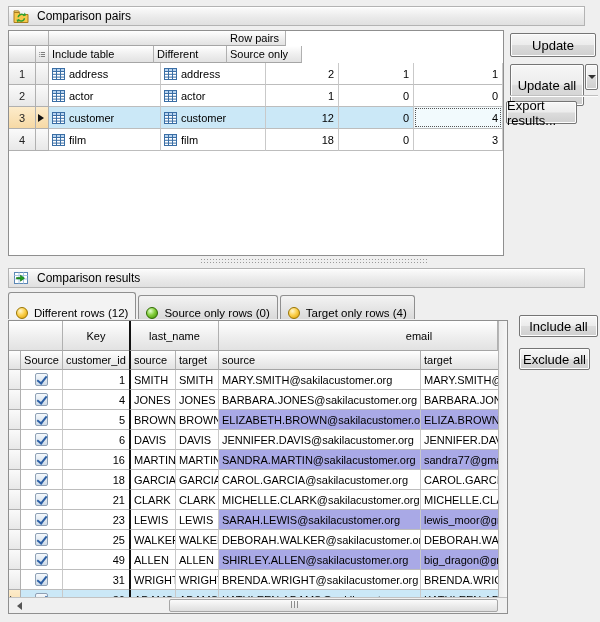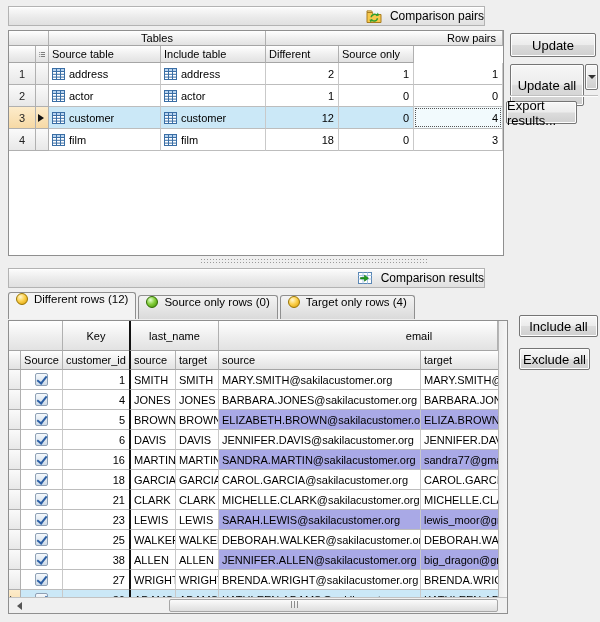--- a/index.html
+++ b/index.html
@@ -3,24 +3,24 @@
 <meta charset="utf-8">
 <style>
   html,body{margin:0;padding:0}
   body{
     width:600px;height:622px;position:relative;overflow:hidden;
     background:#efefef;
     font-family:"Liberation Sans",sans-serif;font-size:11px;color:#000;
   }
   
   .panel-hdr{
-    position:absolute;left:8px;width:477px;height:20px;box-sizing:border-box;
+    position:absolute;left:8px;width:577px;height:20px;box-sizing:border-box;
     background:linear-gradient(#fcfcfc,#e9e9e9 60%,#e0e0e0);
     border:1px solid #b3b3b3;box-shadow:inset 0 1px 0 #fff;
-    display:flex;align-items:center;gap:8px;padding-left:4px;font-size:12px;justify-content:flex-end;
+    display:flex;align-items:center;gap:8px;padding-left:4px;font-size:12px;
   }
   #hdr-pairs{top:6px}
   #hdr-results{top:268px}
 
   
   .grid{position:absolute;background:#fff;border:1px solid #8f8f8f;overflow:hidden}
   #grid-pairs{left:8px;top:30px;width:494px;height:224px}
   #grid-results{left:8px;top:320px;width:498px;height:292px}
 
   .grow,.brow,.hrow{display:flex}
@@ -100,21 +100,21 @@
   #btn-exclude-all{left:519px;top:348px;width:71px;height:22px}
 
   
   #splitter{position:absolute;left:200px;top:258px;width:228px;height:7px;
     background:radial-gradient(circle,#9a9a9a 26%,transparent 30%) 0 0/3px 3px repeat}
 
   
   #tabs{position:absolute;left:8px;top:292px;height:27px;display:flex;align-items:flex-end}
   .tab{
     box-sizing:border-box;height:24px;margin-right:2px;padding:0 7px;
-    display:flex;align-items:flex-start;gap:6px;font-size:11.5px;
+    display:flex;align-items:flex-end;gap:6px;font-size:11.5px;
     border:1px solid #8f8f8f;border-bottom:none;border-radius:3px 3px 0 0;
     background:linear-gradient(#f3f3f3,#dadada);
   }
   .tab.active{height:27px;background:#f3f3f3;position:relative;z-index:2}
   .ball{width:12px;height:12px;border-radius:50%;box-sizing:border-box;flex:none}
   .ball.yellow{background:radial-gradient(circle at 35% 30%,#fff6cf,#fcd14d 45%,#d89900);border:1px solid #9a7400}
   .ball.green{background:radial-gradient(circle at 35% 30%,#e4ffd2,#85cf3c 45%,#3c8a00);border:1px solid #2e6b00}
 
   
   .vscroll{position:absolute;left:489px;top:0;width:9px;height:276px;
@@ -142,32 +142,30 @@
     <path d="M11.8 4.6 l1.4 3 -3.1 .2 z" fill="#2f9f2f"></path>
     <path d="M11.4 10.2 a3.3 3.1 0 0 1 -6.2 1.2" fill="none" stroke="#2f9f2f" stroke-width="1.5"></path>
     <path d="M4.8 14.8 l-1.4 -3 3.1 -.2 z" fill="#2f9f2f"></path>
   </svg>
   <span class="ttl">Comparison pairs</span>
 </div>
 
 <div class="grid" id="grid-pairs">
   <div class="hrow" id="pairs-band">
     <div class="c h tband-corner"></div>
-    <div class="c h tband-tables">Tables</div>
     <div class="c h tband-rc">Row pairs</div>
   </div>
   <div class="hrow" id="pairs-head">
     <div class="c h tc-num"></div>
     <div class="c h tc-ind center">
       <svg width="9" height="9" viewBox="0 0 9 9">
           <path d="M0 1.5h2M0 4.5h2M0 7.5h2" stroke="#777"></path>
           <path d="M3 1.5h6M3 4.5h6M3 7.5h6" stroke="#444"></path>
         </svg>
     </div>
-    <div class="c h tc-src">Source table</div>
     <div class="c h tc-tgt">Include table</div>
     <div class="c h tc-diff">Different</div>
     <div class="c h tc-sonly">Source only</div>
   </div>
   <div id="pairs-rows">
       <div class="grow trow">
         <div class="c hc tc-num">1</div>
         <div class="c hc tc-ind"></div>
         <div class="c tc-src">
           <svg class="tbl-ico" width="13" height="12" viewBox="0 0 13 12">
@@ -413,32 +411,32 @@
         <div class="c bc-lns thick">WALKER</div>
         <div class="c bc-lnt">WALKER</div>
         <div class="c bc-ems">DEBORAH.WALKER@sakilacustomer.org</div>
         <div class="c bc-emt">DEBORAH.WALKER@sakilacustomer.org</div>
       </div>
       <div class="brow">
         <div class="c hc bc-ind"></div>
         <div class="c bc-inc cbcell">
           <span class="cb checked"></span>
         </div>
-        <div class="c num bc-id">38</div>
+        <div class="c num bc-id">49</div>
         <div class="c bc-lns thick">ALLEN</div>
         <div class="c bc-lnt">ALLEN</div>
-        <div class="c bc-ems diff">JENNIFER.ALLEN@sakilacustomer.org</div>
+        <div class="c bc-ems diff">SHIRLEY.ALLEN@sakilacustomer.org</div>
         <div class="c bc-emt diff">big_dragon@gmail.com</div>
       </div>
       <div class="brow">
         <div class="c hc bc-ind"></div>
         <div class="c bc-inc cbcell">
           <span class="cb checked"></span>
         </div>
-        <div class="c num bc-id">27</div>
+        <div class="c num bc-id">31</div>
         <div class="c bc-lns thick">WRIGHT</div>
         <div class="c bc-lnt">WRIGHT</div>
         <div class="c bc-ems">BRENDA.WRIGHT@sakilacustomer.org</div>
         <div class="c bc-emt">BRENDA.WRIGHT@sakilacustomer.org</div>
       </div>
       <div class="brow sel">
         <div class="c hc bc-ind">
           <span class="arrow-right"></span>
         </div>
         <div class="c bc-inc cbcell">

